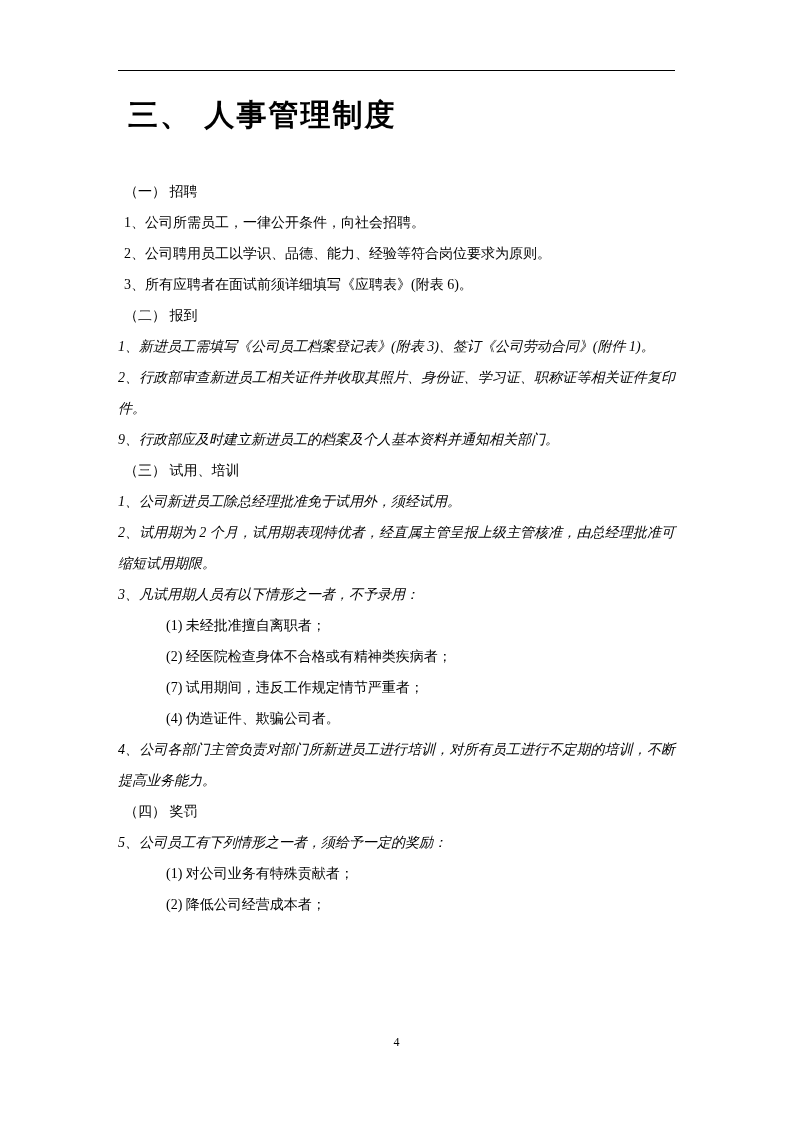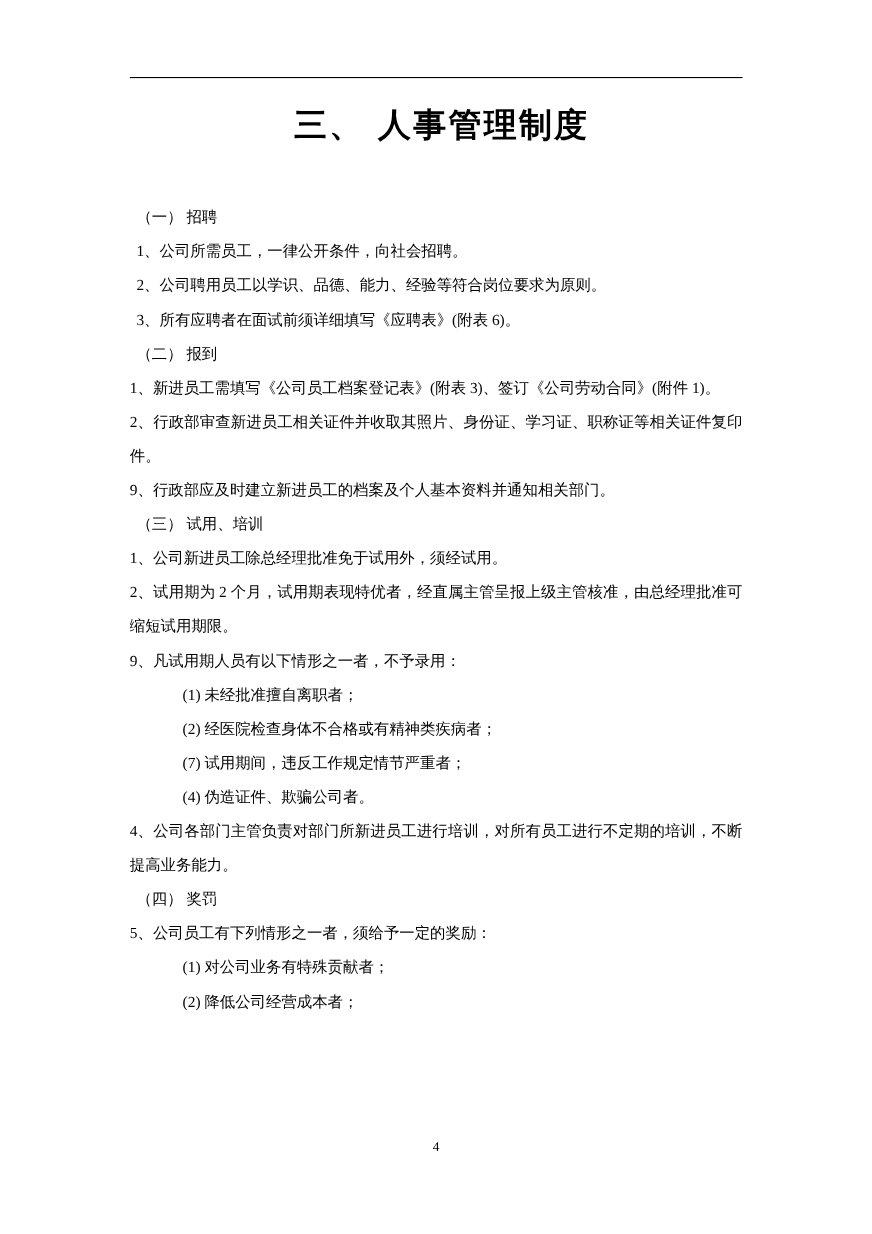--- a/index.html
+++ b/index.html
@@ -29,22 +29,22 @@
     height: 0;
     border-top: 1.5px solid #000;
   }
   .content {
     padding-top: 95px;
   }
   h1.doc-title {
     font-family: "DejaVu Sans", "Liberation Sans", sans-serif;
     font-size: 30px;
     font-weight: bold;
-    text-align: center;
-    margin: 0 0 7px 0;
+    text-align: left;
+    margin: 0 0 0 0;
     letter-spacing: 2px;
     line-height: 1.3;
     padding-left: 10px;
   }
   .title-gap {
     height: 42px;
   }
   p.para {
     margin: 0 0 0 0;
     font-size: 14px;
@@ -57,20 +57,21 @@
     padding-left: 6px;
   }
   p.sub-head {
     padding-left: 6px;
   }
   p.list-item {
     padding-left: 48px;
   }
   p.flush {
     padding-left: 0;
+    font-style: italic;
   }
   .pagenum {
     position: absolute;
     left: 0;
     right: 0;
     top: 1035px;
     text-align: center;
     font-size: 12px;
     font-family: "Liberation Serif", serif;
   }
@@ -90,21 +91,21 @@
         <p class="para indent1">1、公司所需员工，一律公开条件，向社会招聘。</p>
         <p class="para indent1">2、公司聘用员工以学识、品德、能力、经验等符合岗位要求为原则。</p>
         <p class="para indent1">3、所有应聘者在面试前须详细填写《应聘表》(附表 6)。</p>
         <p class="para sub-head">（二）    报到</p>
         <p class="para flush">1、新进员工需填写《公司员工档案登记表》(附表 3)、签订《公司劳动合同》(附件 1)。</p>
         <p class="para flush">2、行政部审查新进员工相关证件并收取其照片、身份证、学习证、职称证等相关证件复印件。</p>
         <p class="para flush">9、行政部应及时建立新进员工的档案及个人基本资料并通知相关部门。</p>
         <p class="para sub-head">（三）  试用、培训</p>
         <p class="para flush">1、公司新进员工除总经理批准免于试用外，须经试用。</p>
         <p class="para flush">2、试用期为 2 个月，试用期表现特优者，经直属主管呈报上级主管核准，由总经理批准可缩短试用期限。</p>
-        <p class="para flush">9、凡试用期人员有以下情形之一者，不予录用：</p>
+        <p class="para flush">3、凡试用期人员有以下情形之一者，不予录用：</p>
         <p class="para list-item">(1)  未经批准擅自离职者；</p>
         <p class="para list-item">(2)  经医院检查身体不合格或有精神类疾病者；</p>
         <p class="para list-item">(7)  试用期间，违反工作规定情节严重者；</p>
         <p class="para list-item">(4)  伪造证件、欺骗公司者。</p>
         <p class="para flush">4、公司各部门主管负责对部门所新进员工进行培训，对所有员工进行不定期的培训，不断提高业务能力。</p>
         <p class="para sub-head">（四）    奖罚</p>
         <p class="para flush">5、公司员工有下列情形之一者，须给予一定的奖励：</p>
         <p class="para list-item">(1)  对公司业务有特殊贡献者；</p>
         <p class="para list-item">(2)  降低公司经营成本者；</p>
       </div>

